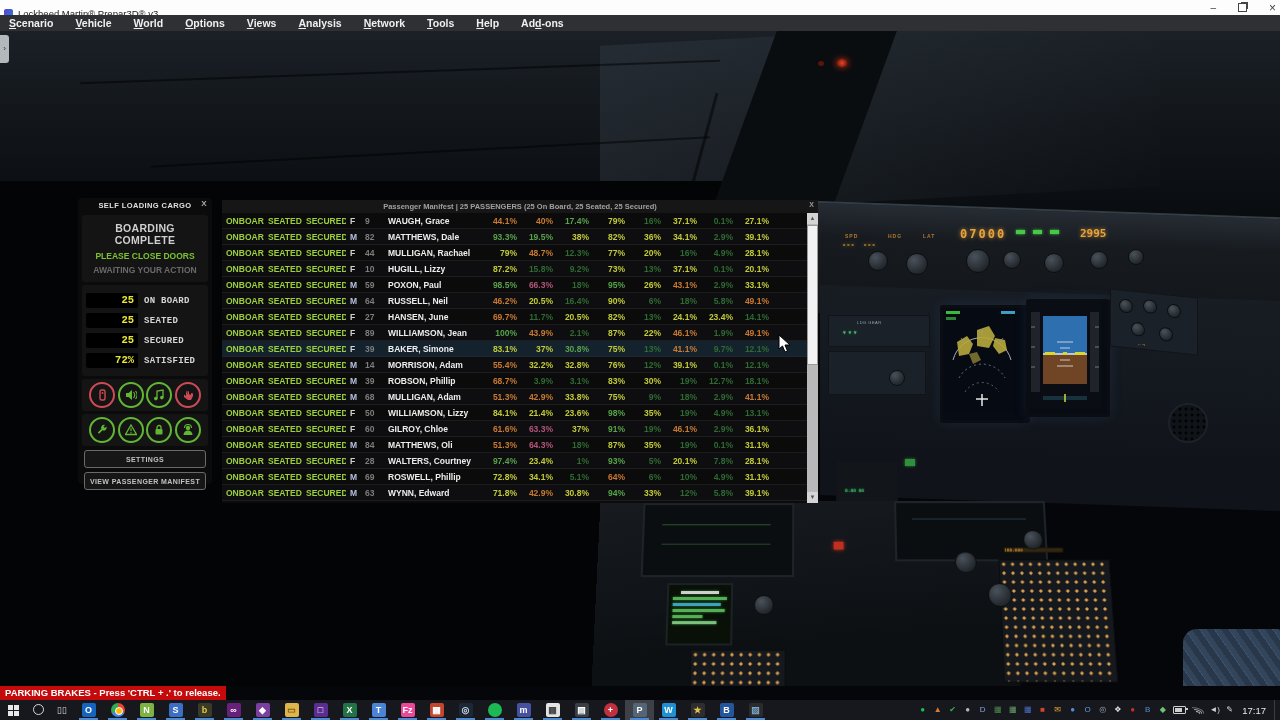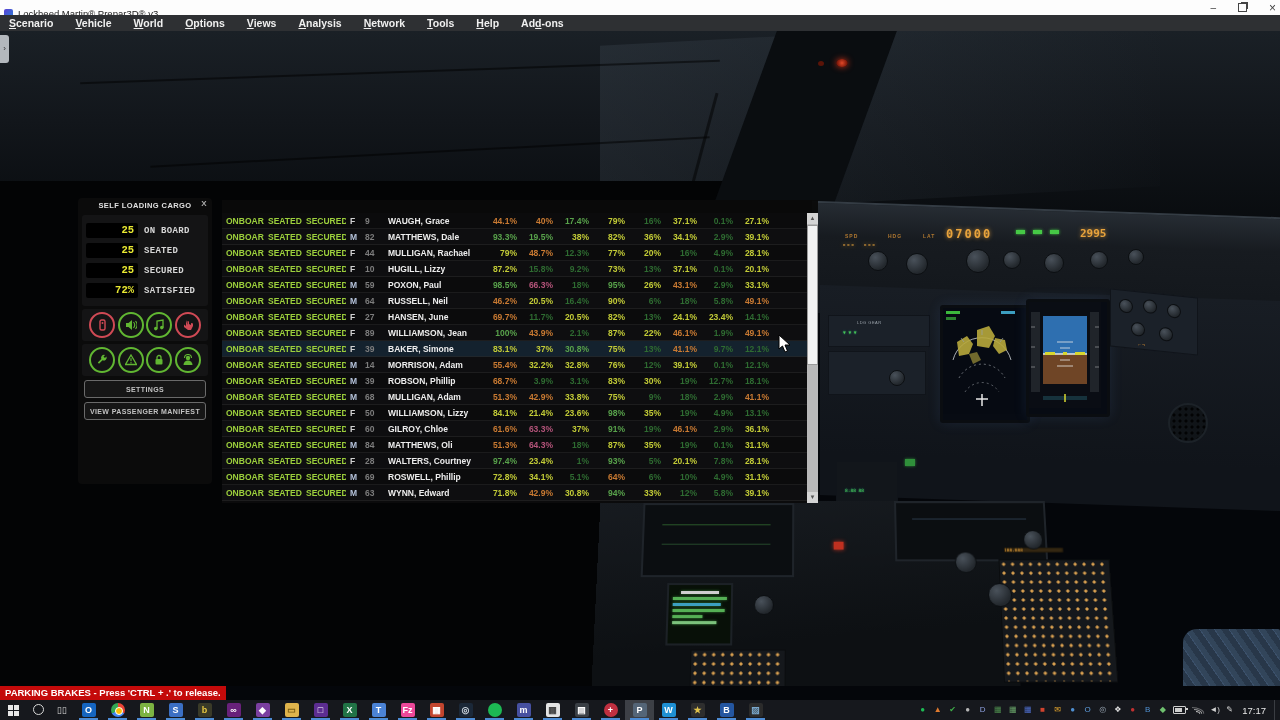--- a/index.html
+++ b/index.html
@@ -177,21 +177,21 @@
     <div class="pillar"></div>
     <div class="red-dot"></div>
     <div class="red-dot2"></div>
 
     <div class="glareshield"></div>
     <div class="fcu">
       <span class="fcu-label" style="left:17px;top:10px;">SPD</span>
       <span class="fcu-label" style="left:60px;top:10px;">HDG</span>
       <span class="fcu-label" style="left:95px;top:10px;">LAT</span>
       <span class="fcu-disp" style="left:14px;top:18px;font-size:7px;">--- &nbsp;---</span>
-      <div class="fcu-disp" style="left:110px;top:4px;font-size:12px;letter-spacing:2px;padding-left:8px;">07000</div>
+      <div class="fcu-disp" style="left:124px;top:4px;font-size:12px;letter-spacing:2px;padding-left:8px;">07000</div>
       <div class="fcu-disp" style="left:252px;top:4px;font-size:11px;">2995</div>
       <span class="green-lamp" style="left:188px;top:7px;"></span>
       <span class="green-lamp" style="left:205px;top:7px;"></span>
       <span class="green-lamp" style="left:222px;top:7px;"></span>
       <div class="knob" style="left:40px;top:28px;width:18px;height:18px;"></div>
       <div class="knob" style="left:78px;top:30px;width:20px;height:20px;"></div>
       <div class="knob" style="left:138px;top:26px;width:22px;height:22px;"></div>
       <div class="knob" style="left:175px;top:28px;width:16px;height:16px;"></div>
       <div class="knob" style="left:216px;top:30px;width:18px;height:18px;"></div>
       <div class="knob" style="left:262px;top:28px;width:16px;height:16px;"></div>
@@ -311,20 +311,25 @@
     <div class="seat"></div>
 
     <div class="pull-tab">›</div>
   </div>
 
   <div class="slc">
     <div class="slc-title">
       <span>SELF LOADING CARGO</span>
       <span class="slc-close">X</span>
     </div>
+    <div class="slc-box">
+      <div class="slc-line1">BOARDING COMPLETE</div>
+      <div class="slc-line2">PLEASE CLOSE DOORS</div>
+      <div class="slc-line3">AWAITING YOUR ACTION</div>
+    </div>
     <div class="slc-box" id="slc-stats" style="padding:3px 0;font-family:Liberation Mono, monospace;">
         <div class="stat-row">
           <div class="stat-pill">25</div>
           <div class="stat-label">ON BOARD</div>
         </div>
         <div class="stat-row">
           <div class="stat-pill">25</div>
           <div class="stat-label">SEATED</div>
         </div>
         <div class="stat-row">
@@ -387,20 +392,24 @@
             <path d="M1.5 11a4.5 4.5 0 0 1 9 0z" fill="currentColor"></path>
             <path d="M2.5 4a3.5 3.5 0 0 1 7 0" fill="none" stroke="currentColor" stroke-width="1.1"></path>
           </svg>
         </div>
       </div>
     <div class="slc-btn">SETTINGS</div>
     <div class="slc-btn">VIEW PASSENGER MANIFEST</div>
   </div>
 
   <div class="manifest">
+    <div class="man-title">
+      <span>Passenger Manifest | 25 PASSENGERS (25 On Board, 25 Seated, 25 Secured)</span>
+      <span class="man-close">X</span>
+    </div>
     <div class="man-rows" id="man-rows">
         <div class="prow">
           <span class="cell c-st w1">ONBOARD</span>
           <span class="cell c-st w2">SEATED</span>
           <span class="cell c-st w3">SECURED</span>
           <span class="cell c-sex">F</span>
           <span class="cell c-age">9</span>
           <span class="cell c-name">WAUGH, Grace</span>
           <span class="val v-o">44.1%</span>
           <span class="val v-o">40%</span>

